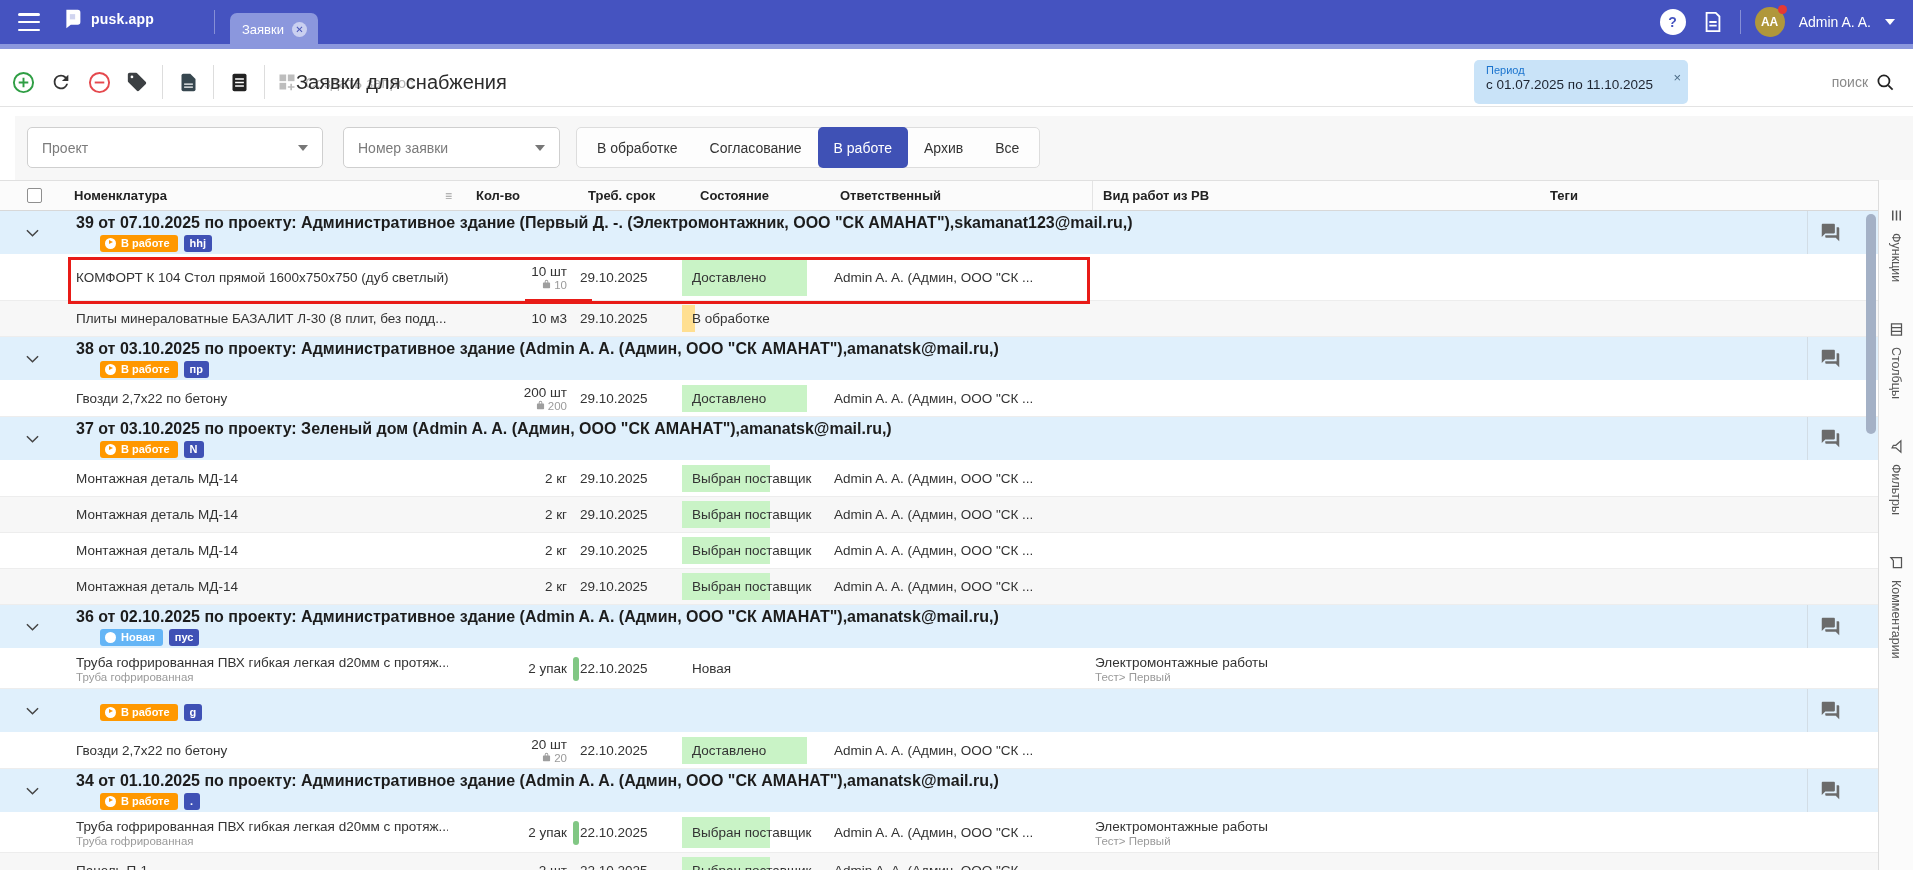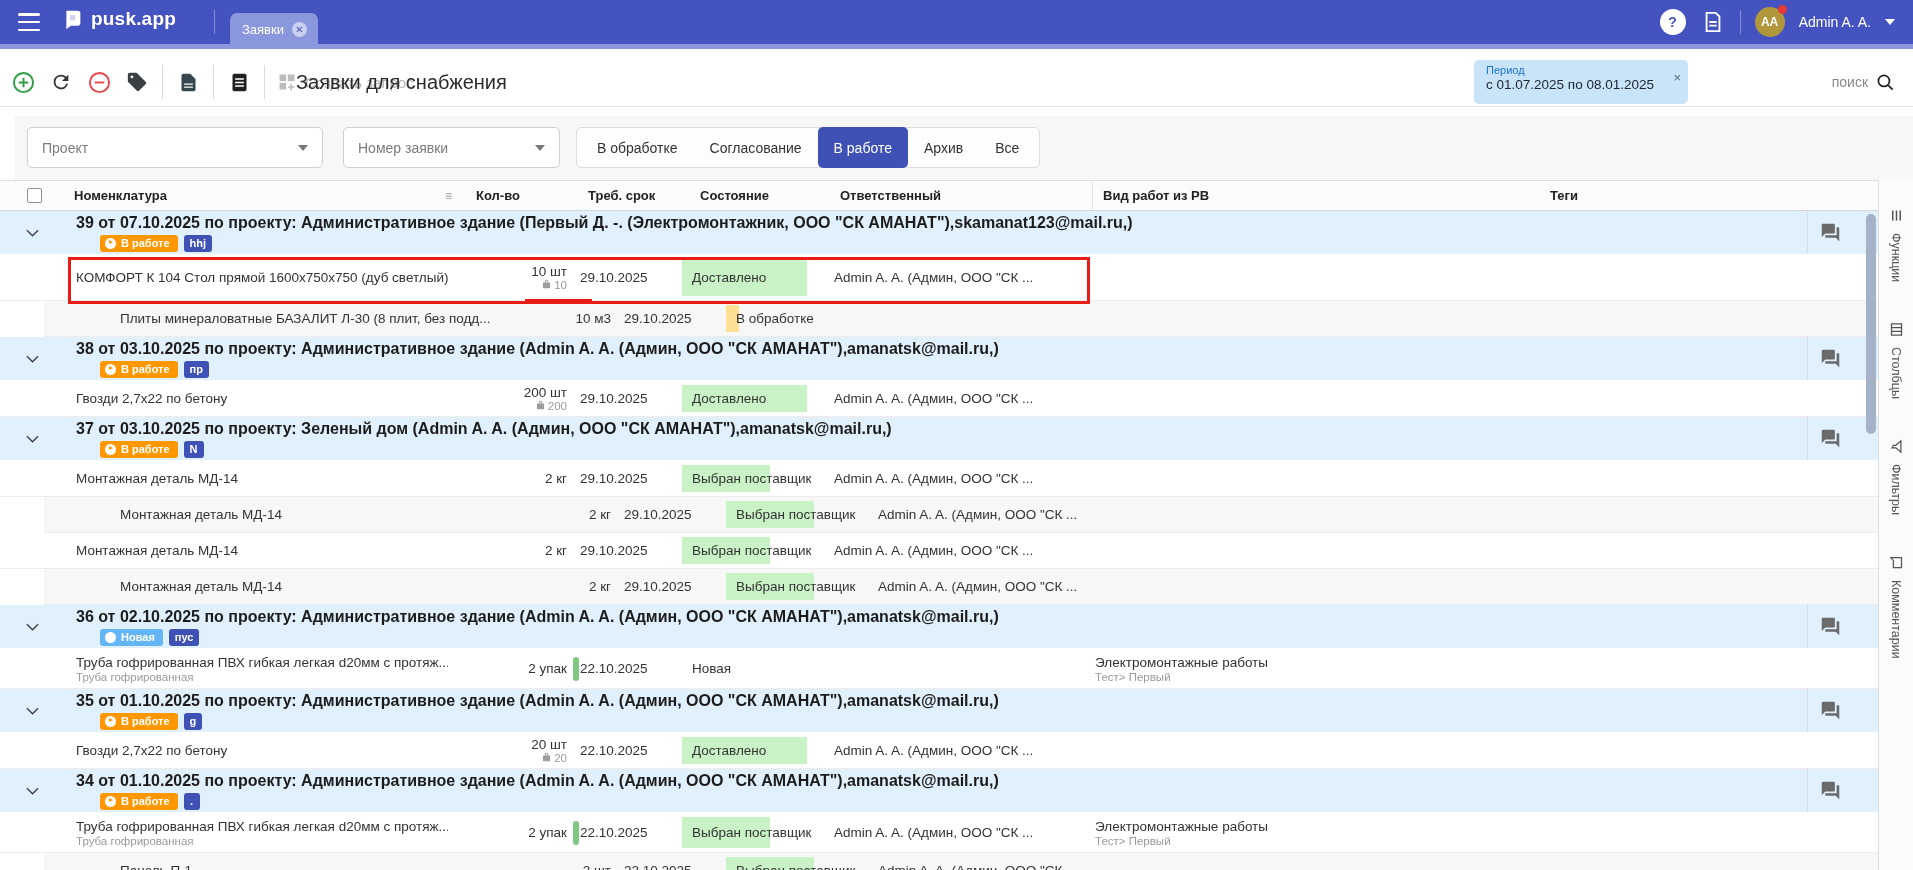--- a/index.html
+++ b/index.html
@@ -6,21 +6,21 @@
   html,body { width:1913px; height:870px; overflow:hidden;
     font-family:"Liberation Sans", sans-serif; background:#fff; color:#333; }
   .app { position:relative; width:1913px; height:870px; }
 
   
   .topbar { position:absolute; left:0; top:0; width:100%; height:49px; background:var(--c-bar); }
   .topbar-strip { position:absolute; left:0; top:44px; width:100%; height:5px; background:var(--c-bar-light); }
   .burger { position:absolute; left:18px; top:13px; width:22px; height:18px; display:flex; flex-direction:column; justify-content:space-between; cursor:pointer; }
   .burger i { display:block; height:2.5px; background:#fff; border-radius:2px; }
   .brand { position:absolute; left:62px; top:8px; display:flex; align-items:center; gap:8px; color:#fff; }
-  .brand-name { font-size:19px; font-weight:bold; letter-spacing:.2px;text-align:right; }
+  .brand-name { font-size:14px; font-weight:bold; letter-spacing:.2px;text-align:right; }
   .topbar-divider { position:absolute; left:214px; top:10px; width:1px; height:24px; background:rgba(255,255,255,.35); }
   .tab { position:absolute; left:230px; top:13px; height:36px; min-width:88px; background:var(--c-bar-light); border-radius:7px 7px 0 0; display:flex; align-items:center; gap:8px; padding:0 10px 4px 12px; color:#fff; font-size:13px; cursor:pointer; }
   .tab-close { width:15px; height:15px; border-radius:50%; background:rgba(255,255,255,.55); color:#4a57b8; font-size:10px; line-height:15px; text-align:center; cursor:pointer; }
   .topbar-right { position:absolute; right:18px; top:0; height:44px; display:flex; align-items:center; gap:14px; }
   .help-icon { width:22px; height:22px; border-radius:50%; background:#fff; color:var(--c-bar); font-weight:bold; font-size:14px; text-align:center; line-height:22px; cursor:pointer; }
   .tr-divider { width:1px; height:24px; background:rgba(255,255,255,.35); }
   .avatar-wrap { position:relative; }
   .avatar { width:30px; height:30px; border-radius:50%; background:var(--c-avatar); color:#fff; font-size:12px; font-weight:bold; text-align:center; line-height:30px; }
   .avatar-dot { position:absolute; right:-2px; top:-2px; width:9px; height:9px; border-radius:50%; background:#e53935; }
   .user-name { color:#fff; font-size:14px; }
@@ -69,21 +69,21 @@
   .badge.in-progress { background:var(--c-badge-work); }
   .badge.new { background:var(--c-badge-new); padding-left:5px; }
   .badge-ico { width:11px; height:11px; border-radius:50%; background:#fff; position:relative; flex:0 0 auto; }
   .badge.in-progress .badge-ico::after { content:""; position:absolute; left:4px; top:2.8px; border-left:4.5px solid var(--c-badge-work); border-top:2.8px solid transparent; border-bottom:2.8px solid transparent; }
   .tag-chip { height:17px; min-width:16px; background:var(--c-accent); border-radius:3px; color:#fff; font-size:11px; font-weight:bold; display:inline-flex; align-items:center; justify-content:center; padding:0 6px; }
   .chevron { grid-column:1; justify-self:center; cursor:pointer; margin-left:8px; }
   .chat-cell { grid-column:9; height:100%; display:flex; align-items:center; border-left:1px solid #d2dde6; }
   .chat-btn { margin-left:12px; cursor:pointer; display:flex; }
 
   .item-row { height:36px; background:#fff; border-bottom:1px solid #ededed; font-size:13.5px; color:#333; cursor:pointer; }
-  .item-row.alt { background:#f7f7f7;margin-left:44px; }
+  .item-row.alt { background:#f7f7f7; }
   .item-row.tall { height:46px; }
   .item-row.two-line { height:40px; }
   .cell-name { grid-column:2; padding-left:20px; overflow:hidden; white-space:nowrap; }
   .cell-name .sub, .cell-work .sub { font-size:11.5px; color:#9a9a9a; margin-top:1px; }
   .cell-qty { grid-column:3; text-align:right; padding-right:3px; position:relative; }
   .qty-sub { font-size:11.5px; color:#9a9a9a; display:flex; justify-content:flex-end; align-items:center; gap:3px; margin-top:0px; }
   .qty-bar { position:absolute; right:-9px; top:50%; transform:translateY(-50%); width:6px; height:24px; border-radius:3px; background:var(--c-qtybar); }
   .cell-date { grid-column:4; padding-left:10px; }
   .cell-status { grid-column:5; position:relative; height:100%; display:flex; align-items:center; }
   .status-fill { position:absolute; left:0; top:4px; bottom:4px; z-index:0; }
@@ -196,21 +196,21 @@
             <rect x="13" y="3" width="8" height="8"></rect>
             <rect x="3" y="13" width="8" height="8"></rect>
             <path d="M16 14h2v3h3v2h-3v3h-2v-3h-3v-2h3z"></path>
           </svg>
         <span>Создать запрос</span>
       </div>
     </div>
     <div class="page-title">Заявки для снабжения</div>
     <div class="period-chip">
       <div class="period-label">Период</div>
-      <div class="period-value">с 01.07.2025 по 08.01.2025</div>
+      <div class="period-value">с 01.07.2025 по 11.10.2025</div>
       <div class="period-close">×</div>
     </div>
     <div class="search-box">
       <span class="search-label">поиск</span>
       <svg width="19" height="19" viewBox="0 0 24 24" fill="none" stroke="#222" stroke-width="2.2">
           <circle cx="10" cy="10" r="7"></circle>
           <path d="M15.5 15.5L21 21"></path>
         </svg>
     </div>
   </div>
@@ -497,21 +497,20 @@
             <div class="sub">Тест&gt; Первый</div>
           </div>
           <div></div>
           <div></div>
         </div>
         <div class="grid-row group-row">
           <div class="chevron"><svg width="13" height="9" viewBox="0 0 14 9" fill="none" stroke="#444" stroke-width="1.6">
               <path d="M1 1l6 6 6-6"></path>
             </svg></div>
           <div class="group-main">
-            <div class="group-title">35 от 01.10.2025 по проекту: Административное здание (Admin A. A. (Админ, ООО "СК АМАНАТ"),amanatsk@mail.ru,)</div>
             <div class="group-badges">
               <span class="badge in-progress">
                 <span class="badge-ico"></span>
                 <span>В работе</span>
               </span>
               <span class="tag-chip">g</span>
             </div>
           </div>
           <div class="chat-cell">
             <span class="chat-btn">

